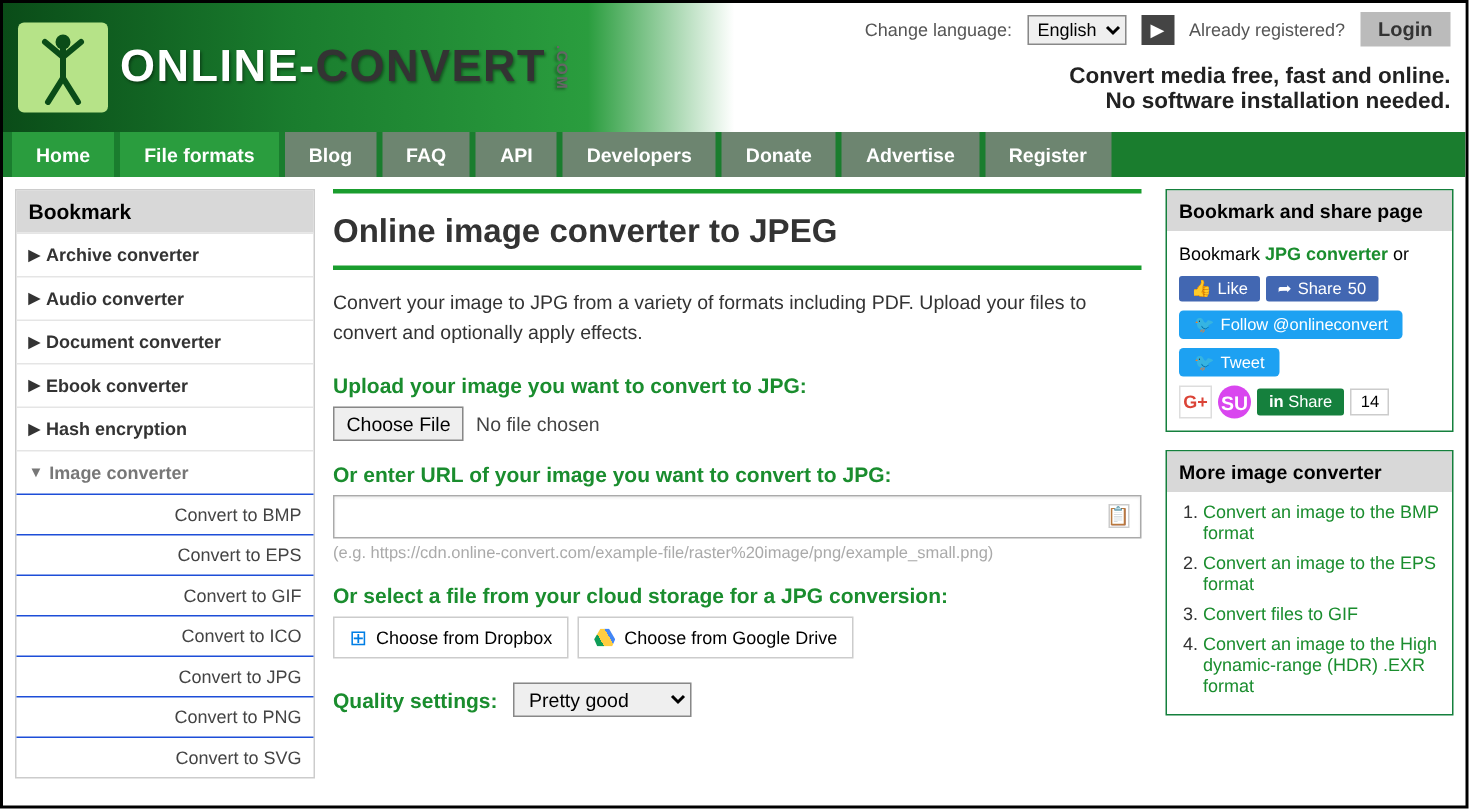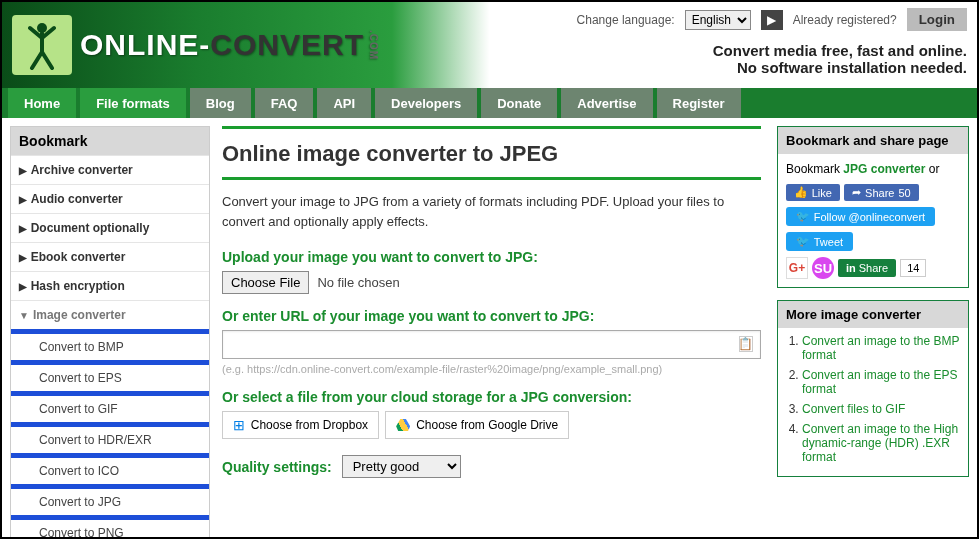--- a/index.html
+++ b/index.html
@@ -17,21 +17,21 @@
 .login-btn { background: #bbb; color: #333; padding: 4px 12px; font-weight: bold; border: none; }
 .tagline { position: absolute; top: 40px; right: 10px; text-align: right; font-size: 15px; color: #222; font-weight: bold; }
 .nav { background: #1a7d2e; display: flex; gap: 4px; padding: 0 6px; height: 30px; }
 .nav-item { background: #6d8570; color: #fff; padding: 6px 16px; font-size: 13px; font-weight: bold; cursor: pointer; display: flex; align-items: center; }
 .nav-item.active { background: #2a9d3e; }
 .layout { display: flex; gap: 12px; padding: 8px; }
 .sidebar { width: 200px; border: 1px solid #ccc; }
 .sidebar-title { background: #d8d8d8; padding: 6px 8px; font-weight: bold; font-size: 14px; }
 .sidebar-item { padding: 7px 8px; border-top: 1px solid #e5e5e5; font-size: 12px; font-weight: bold; color: #333; display: flex; align-items: center; gap: 4px; cursor: pointer; }
 .sidebar-item.expanded { color: #777; }
-.sidebar-sub { padding: 6px 8px 6px 28px; border-top: 5px solid #1d4ed8; font-size: 12px; color: #444; cursor: pointer; }
+.sidebar-sub { padding: 6px 8px 6px 28px; border-top: 1px solid #1d4ed8; font-size: 12px; color: #444; cursor: pointer; text-align: right; }
 .caret { font-size: 10px; }
 .main { flex: 1; min-width: 0; padding-right: 4px; }
 .green-line { height: 3px; background: #1a9d2e; margin-bottom: 12px; }
 .page-title { font-size: 22px; font-weight: bold; color: #333; margin-bottom: 10px; }
 .subtitle { text-align: center; color: #bbb; font-size: 15px; font-weight: bold; margin: 32px 0 12px; }
 .desc { font-size: 13px; color: #333; margin-bottom: 18px; line-height: 1.5; }
 .section-label { color: #1a8d2e; font-weight: bold; font-size: 14px; margin-bottom: 6px; }
 .file-row { display: flex; align-items: center; gap: 8px; margin-bottom: 14px; }
 .file-btn { border: 1px solid #888; background: #efefef; padding: 3px 8px; font-size: 13px; }
 .file-status { font-size: 13px; color: #444; }
@@ -113,38 +113,37 @@
         <div class="sidebar-item">
           <span class="caret">▶</span>
           <span>Archive converter</span>
         </div>
         <div class="sidebar-item">
           <span class="caret">▶</span>
           <span>Audio converter</span>
         </div>
         <div class="sidebar-item">
           <span class="caret">▶</span>
-          <span>Document optionally</span>
+          <span>Document converter</span>
         </div>
         <div class="sidebar-item">
           <span class="caret">▶</span>
           <span>Ebook converter</span>
         </div>
         <div class="sidebar-item">
           <span class="caret">▶</span>
           <span>Hash encryption</span>
         </div>
         <div class="sidebar-item expanded">
           <span class="caret">▼</span>
           <span>Image converter</span>
         </div>
         <div class="sidebar-sub">Convert to BMP</div>
         <div class="sidebar-sub">Convert to EPS</div>
         <div class="sidebar-sub">Convert to GIF</div>
-        <div class="sidebar-sub">Convert to HDR/EXR</div>
         <div class="sidebar-sub">Convert to ICO</div>
         <div class="sidebar-sub">Convert to JPG</div>
         <div class="sidebar-sub">Convert to PNG</div>
         <div class="sidebar-sub">Convert to SVG</div>
       </div>
   </div>
 
   <div class="main">
     <div class="green-line"></div>
     <div class="page-title">Online image converter to JPEG</div>

